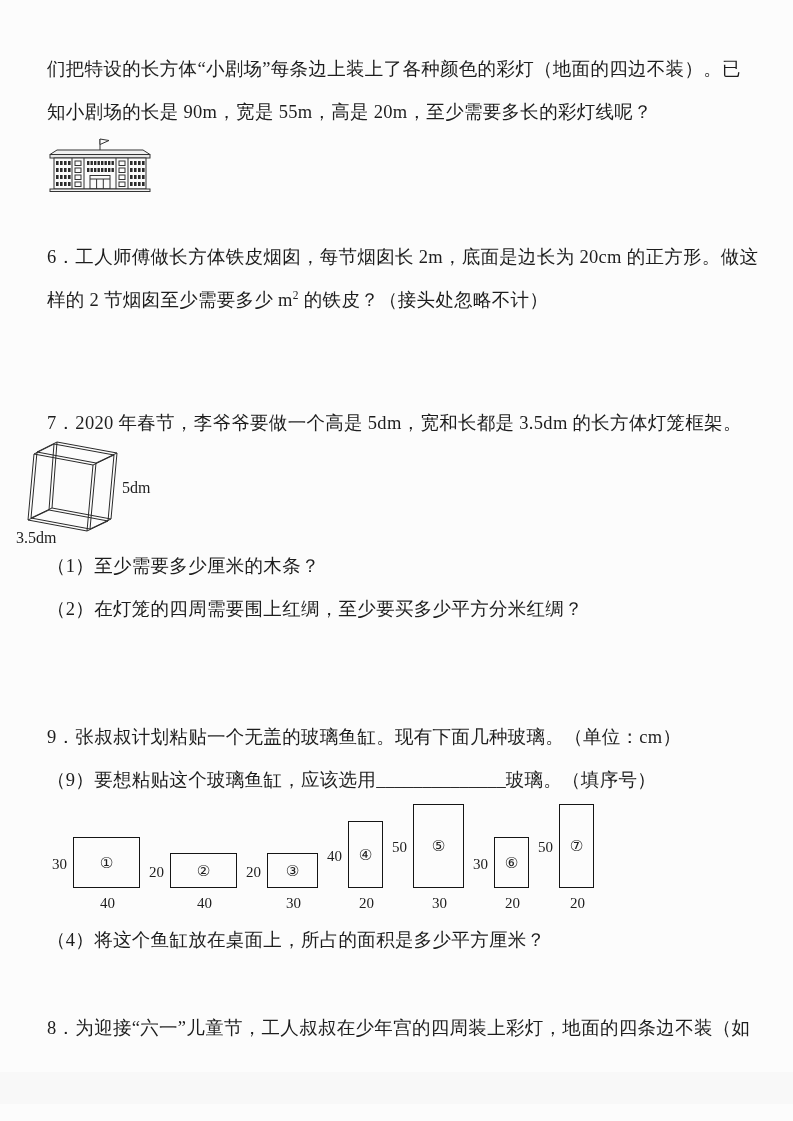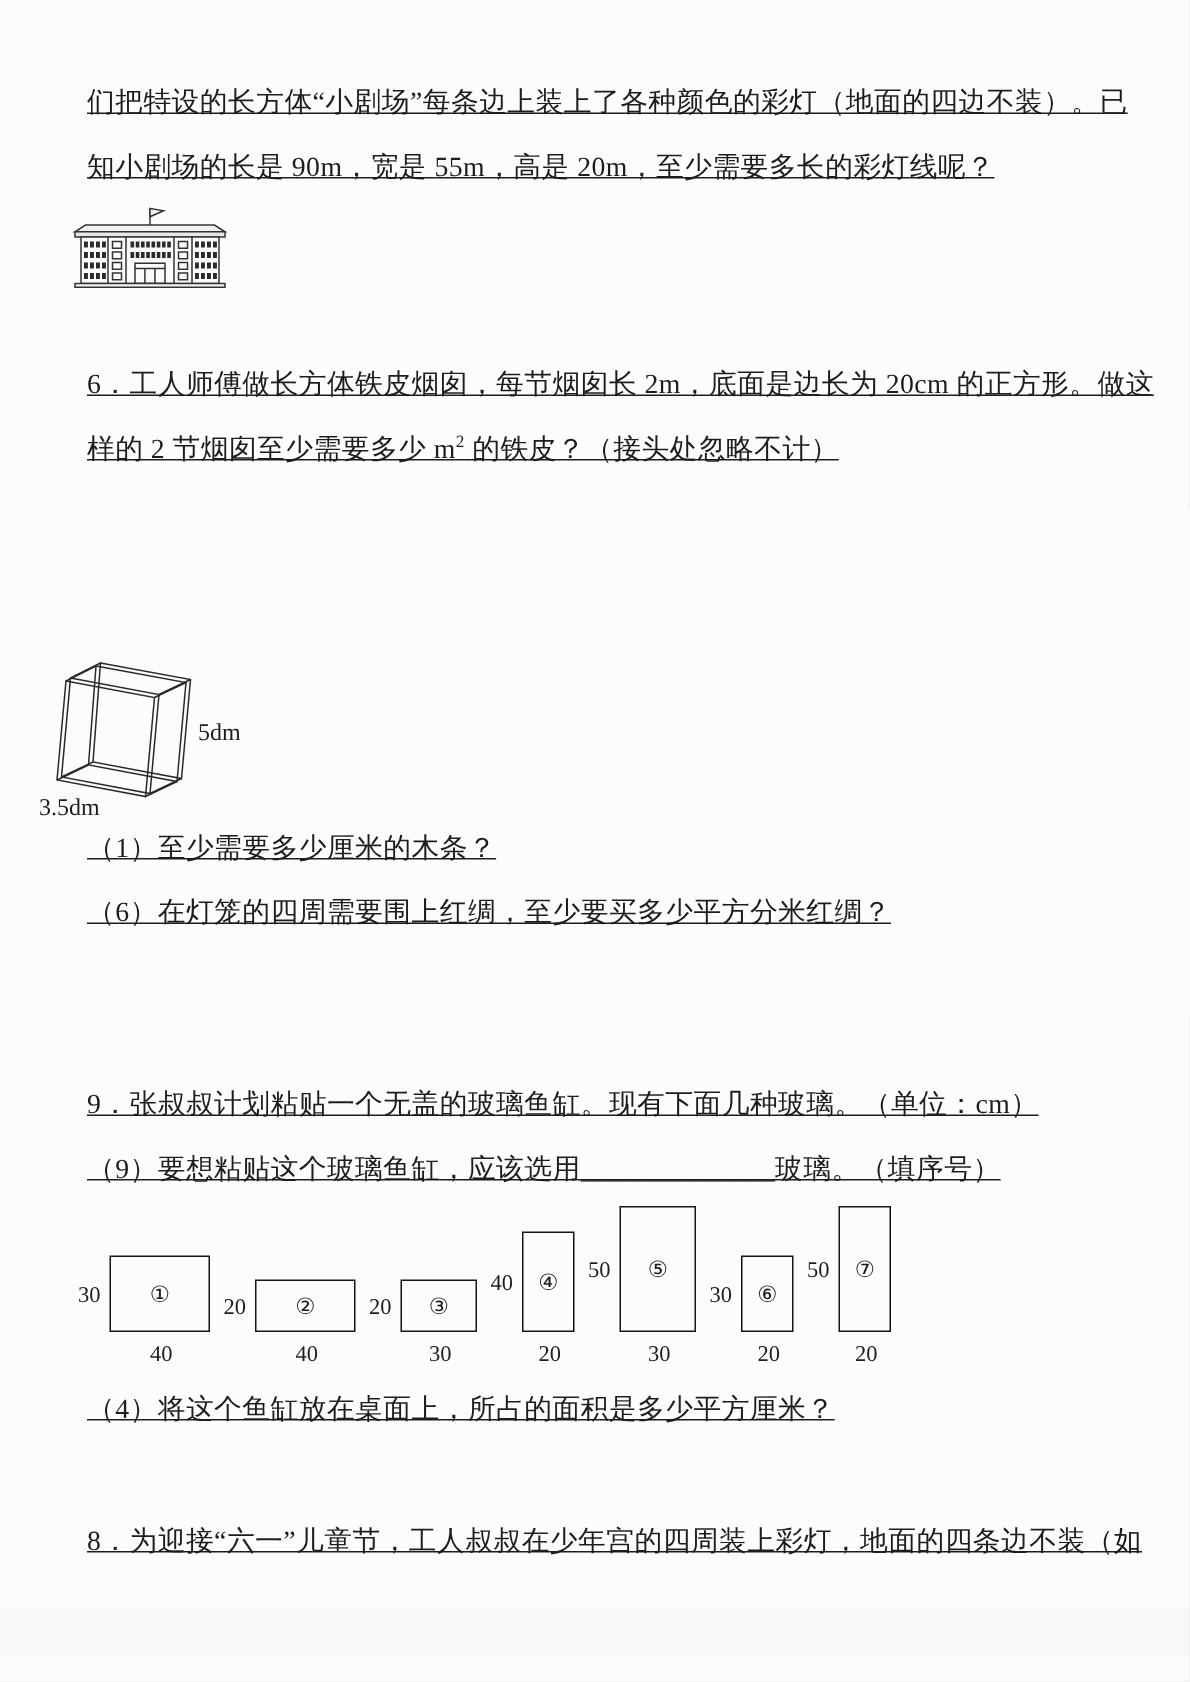--- a/index.html
+++ b/index.html
@@ -7,25 +7,24 @@
     position:relative;
     width:793px;height:1121px;
     margin:0 auto;
     background:#fcfcfc;
     font-family:"Liberation Serif","DejaVu Serif",serif;
     font-size:18.5px;
     color:#1d1d1d;
     overflow:hidden;
   }
   .line{
-    position:absolute;left:58px;
+    position:absolute;left:47px;
     white-space:nowrap;
     letter-spacing:0.3px;
     line-height:1.2;
-    text-decoration:underline;
   }
   .line sup{font-size:0.62em;line-height:0;}
   .blank{letter-spacing:0;}
   .bottom-band{
     position:absolute;left:0;right:0;top:1072px;height:32px;
     background:#f8f8f8;
   }
   
   .glass-row{
     position:absolute;left:52px;top:800px;height:112px;
@@ -145,22 +144,23 @@
         <line x1="59.3" y1="42" x2="59.3" y2="52"></line>
 
         <rect x="6" y="52" width="100" height="2.5" fill="#f3f3f3"></rect>
       </g>
     </svg>
   </div>
 
   <div class="line" style="top:246px">6．工人师傅做长方体铁皮烟囱，每节烟囱长 2m，底面是边长为 20cm 的正方形。做这</div>
   <div class="line" style="top:289px"><span>样的 2 节烟囱至少需要多少 m</span><sup>2</sup><span> 的铁皮？（接头处忽略不计）</span></div>
 
-
-  <div style="position:absolute;left:24px;top:438px;width:180px;height:112px">
+  <div class="line" style="top:412px">7．2020 年春节，李爷爷要做一个高是 5dm，宽和长都是 3.5dm 的长方体灯笼框架。</div>
+
+  <div style="position:absolute;left:14px;top:438px;width:180px;height:112px">
     <svg width="180" height="112" viewBox="0 0 180 112">
       <g stroke="#2a2a2a" stroke-width="1" fill="none">
         <g>
           <polygon points="20,16 79,27 73,93 14,82"></polygon>
           <polygon points="40,6 100,17 94,83 35,72"></polygon>
           <line x1="20" y1="16" x2="40" y2="6"></line>
           <line x1="79" y1="27" x2="100" y2="17"></line>
           <line x1="73" y1="93" x2="94" y2="83"></line>
           <line x1="14" y1="82" x2="35" y2="72"></line>
         </g>
@@ -172,21 +172,21 @@
           <line x1="73" y1="93" x2="94" y2="83"></line>
           <line x1="14" y1="82" x2="35" y2="72"></line>
         </g>
       </g>
       <text x="108" y="55" font-size="16" fill="#1d1d1d">5dm</text>
       <text x="2" y="105" font-size="16" fill="#1d1d1d">3.5dm</text>
     </svg>
   </div>
 
   <div class="line" style="top:555px">（1）至少需要多少厘米的木条？</div>
-  <div class="line" style="top:598px">（6）在灯笼的四周需要围上红绸，至少要买多少平方分米红绸？</div>
+  <div class="line" style="top:598px">（2）在灯笼的四周需要围上红绸，至少要买多少平方分米红绸？</div>
 
   <div class="line" style="top:726px">9．张叔叔计划粘贴一个无盖的玻璃鱼缸。现有下面几种玻璃。（单位：cm）</div>
   <div class="line" style="top:769px"><span>（9）要想粘贴这个玻璃鱼缸，应该选用</span><span class="blank">______________</span><span>玻璃。（填序号）</span></div>
 
   <div class="glass-row" id="glass-row">
       <div class="piece" style="width: 88px; height: 73px;">
         <span class="side-label" style="bottom: 39.5px;">30</span>
         <div class="gbox" style="width: 65px; height: 49px;">
           <span class="circ">①</span>
         </div>

